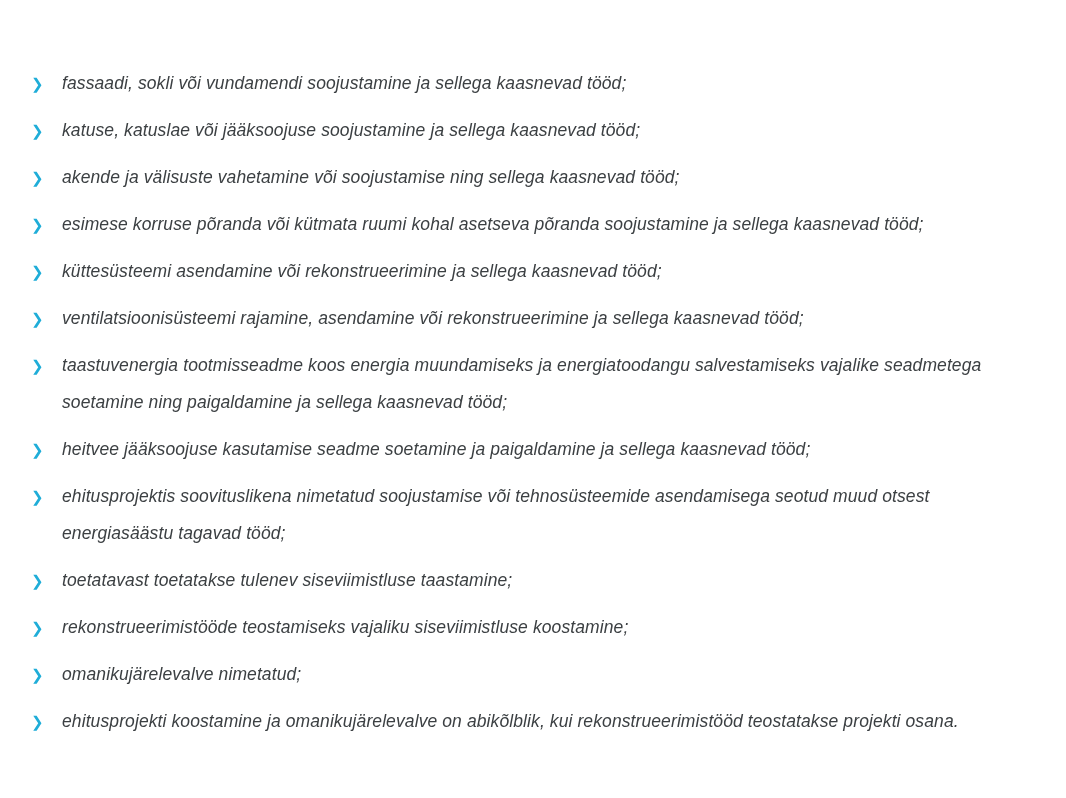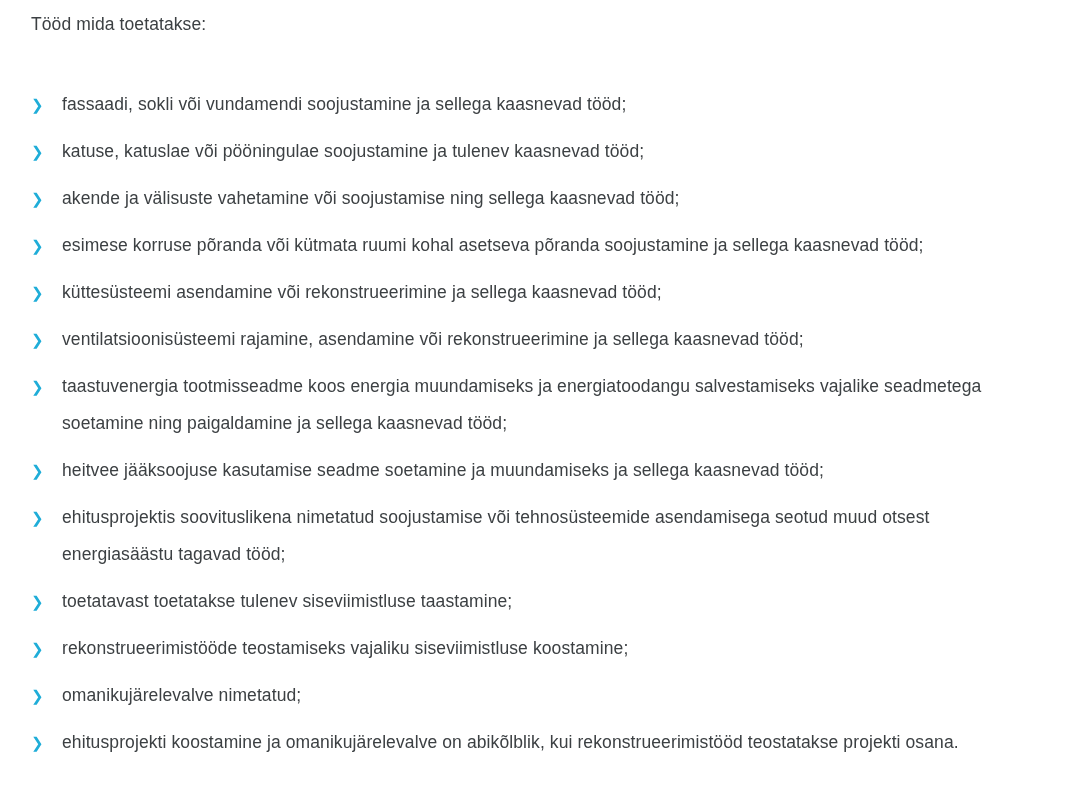--- a/index.html
+++ b/index.html
@@ -38,36 +38,36 @@
     width: 31px;
     color: #1fadd8;
     font-weight: 700;
     font-size: 15px;
     line-height: 37px;
     user-select: none;
   }
   .text {
     flex: 1 1 auto;
     max-width: 978px;
+    font-style: italic;
   }
 </style>
 </head>
 <body>
 
 <div class="page">
-  <h2 class="title">Tööd mida toetatakse:</h2>
 
   <ul class="works-list">
     <li class="item">
       <span class="bullet">❯</span>
       <span class="text">fassaadi, sokli või vundamendi soojustamine ja sellega kaasnevad tööd;</span>
     </li>
     <li class="item">
       <span class="bullet">❯</span>
-      <span class="text">katuse, katuslae või pööningulae soojustamine ja tulenev kaasnevad tööd;</span>
+      <span class="text">katuse, katuslae või jääksoojuse soojustamine ja sellega kaasnevad tööd;</span>
     </li>
     <li class="item">
       <span class="bullet">❯</span>
       <span class="text">akende ja välisuste vahetamine või soojustamise ning sellega kaasnevad tööd;</span>
     </li>
     <li class="item">
       <span class="bullet">❯</span>
       <span class="text">esimese korruse põranda või kütmata ruumi kohal asetseva põranda soojustamine ja sellega kaasnevad tööd;</span>
     </li>
     <li class="item">
@@ -77,21 +77,21 @@
     <li class="item">
       <span class="bullet">❯</span>
       <span class="text">ventilatsioonisüsteemi rajamine, asendamine või rekonstrueerimine ja sellega kaasnevad tööd;</span>
     </li>
     <li class="item">
       <span class="bullet">❯</span>
       <span class="text">taastuvenergia tootmisseadme koos energia muundamiseks ja energiatoodangu salvestamiseks vajalike seadmetega soetamine ning paigaldamine ja sellega kaasnevad tööd;</span>
     </li>
     <li class="item">
       <span class="bullet">❯</span>
-      <span class="text">heitvee jääksoojuse kasutamise seadme soetamine ja muundamiseks ja sellega kaasnevad tööd;</span>
+      <span class="text">heitvee jääksoojuse kasutamise seadme soetamine ja paigaldamine ja sellega kaasnevad tööd;</span>
     </li>
     <li class="item">
       <span class="bullet">❯</span>
       <span class="text">ehitusprojektis soovituslikena nimetatud soojustamise või tehnosüsteemide asendamisega seotud muud otsest energiasäästu tagavad tööd;</span>
     </li>
     <li class="item">
       <span class="bullet">❯</span>
       <span class="text">toetatavast toetatakse tulenev siseviimistluse taastamine;</span>
     </li>
     <li class="item">

